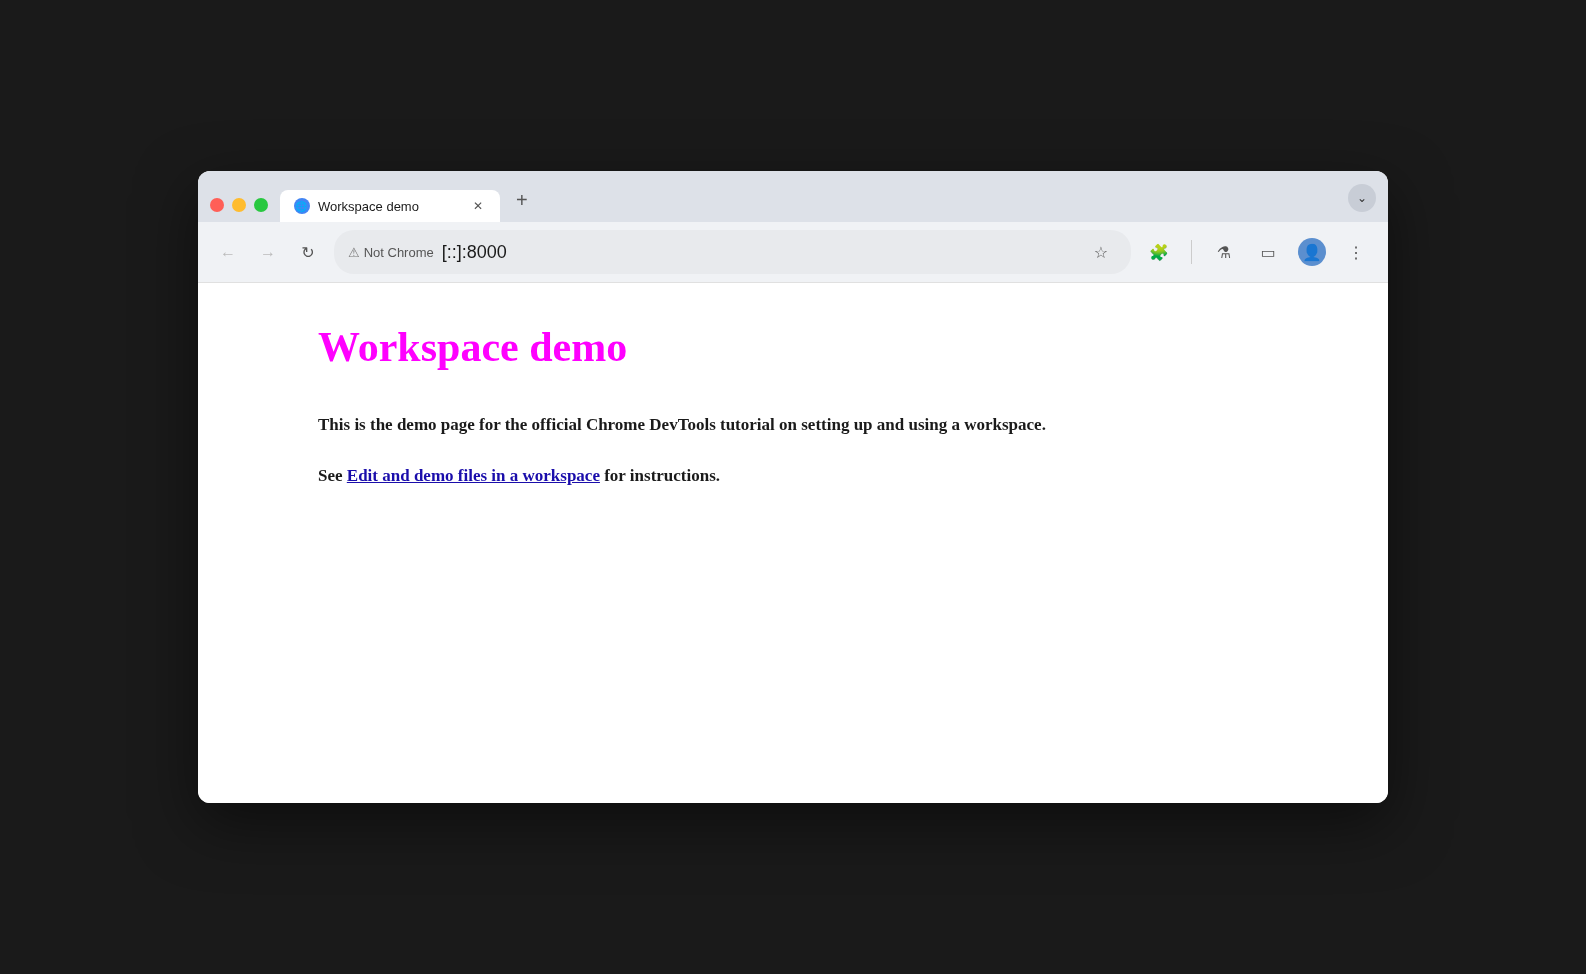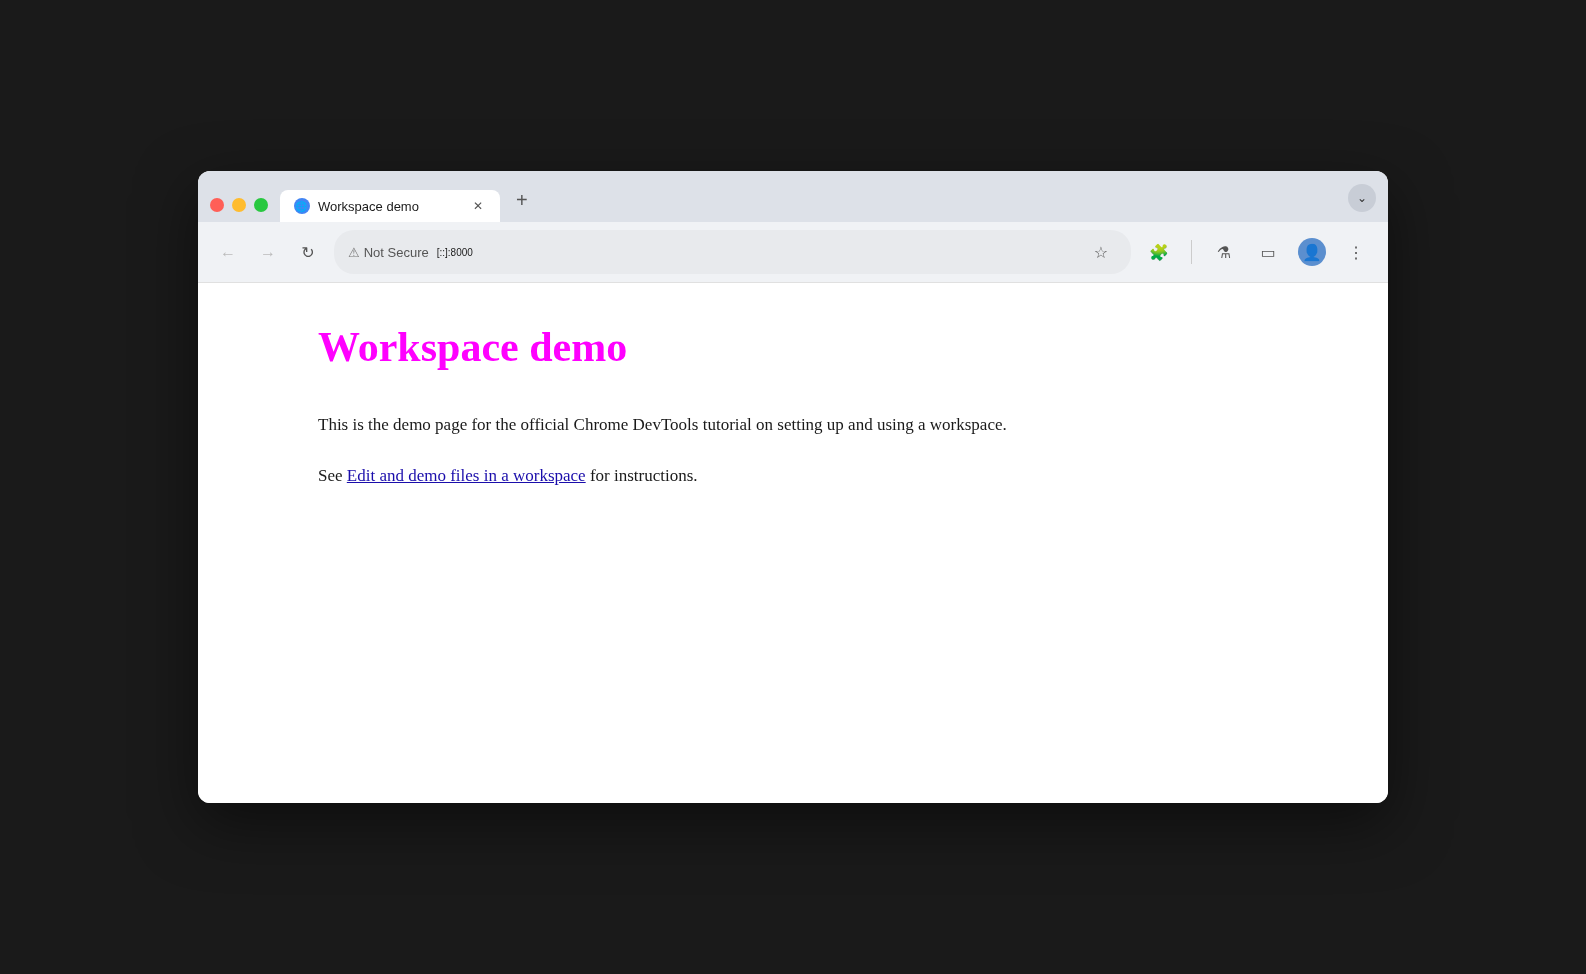--- a/index.html
+++ b/index.html
@@ -167,21 +167,21 @@
       font-size: 13px;
       white-space: nowrap;
     }
 
     .not-secure .warn-icon {
       font-size: 13px;
       color: #777;
     }
 
     .url-text {
-      font-size: 10px;
+      font-size: 18px;
       color: #1a1a1a;
       flex: 1;
     }
 
     .url-bar-right {
       display: flex;
       align-items: center;
       gap: 2px;
     }
 
@@ -230,20 +230,21 @@
       margin-bottom: 40px;
       font-family: serif;
     }
 
     .page-body {
       font-size: 17px;
       color: #1a1a1a;
       line-height: 1.6;
       font-family: serif;
       max-width: 1050px;
+      font-weight: bold;
     }
 
     .page-body p {
       margin-bottom: 24px;
     }
 
     .page-body a {
       color: #1a0dab;
       text-decoration: underline;
     }
@@ -284,21 +285,21 @@
     <div class="nav-btn disabled">
       <span>→</span>
     </div>
     <div class="nav-btn">
       <span>↻</span>
     </div>
 
     <div class="url-bar">
       <div class="not-secure">
         <span class="warn-icon">⚠</span>
-        <span>Not Secure</span>
+        <span>Not Chrome</span>
       </div>
       <span class="url-text">[::]:8000</span>
       <div class="url-bar-right">
         <div class="toolbar-icon">
           <span>☆</span>
         </div>
       </div>
     </div>
 
     <div class="toolbar-icon">

